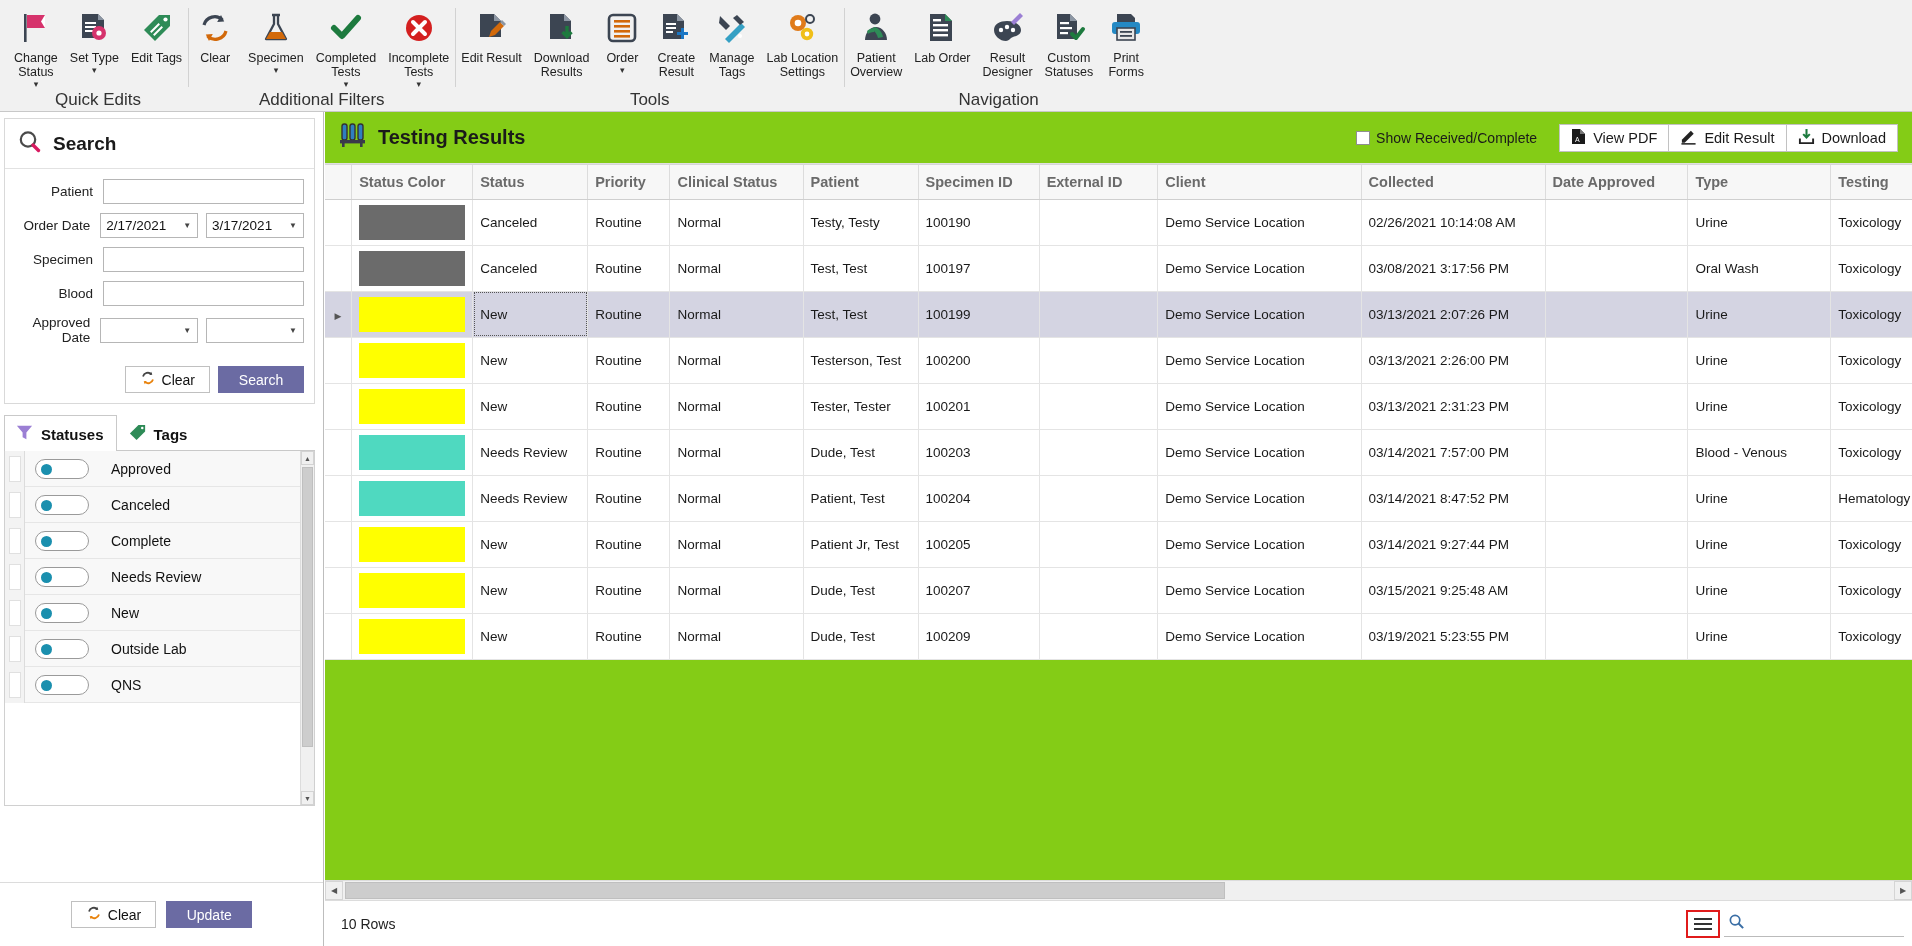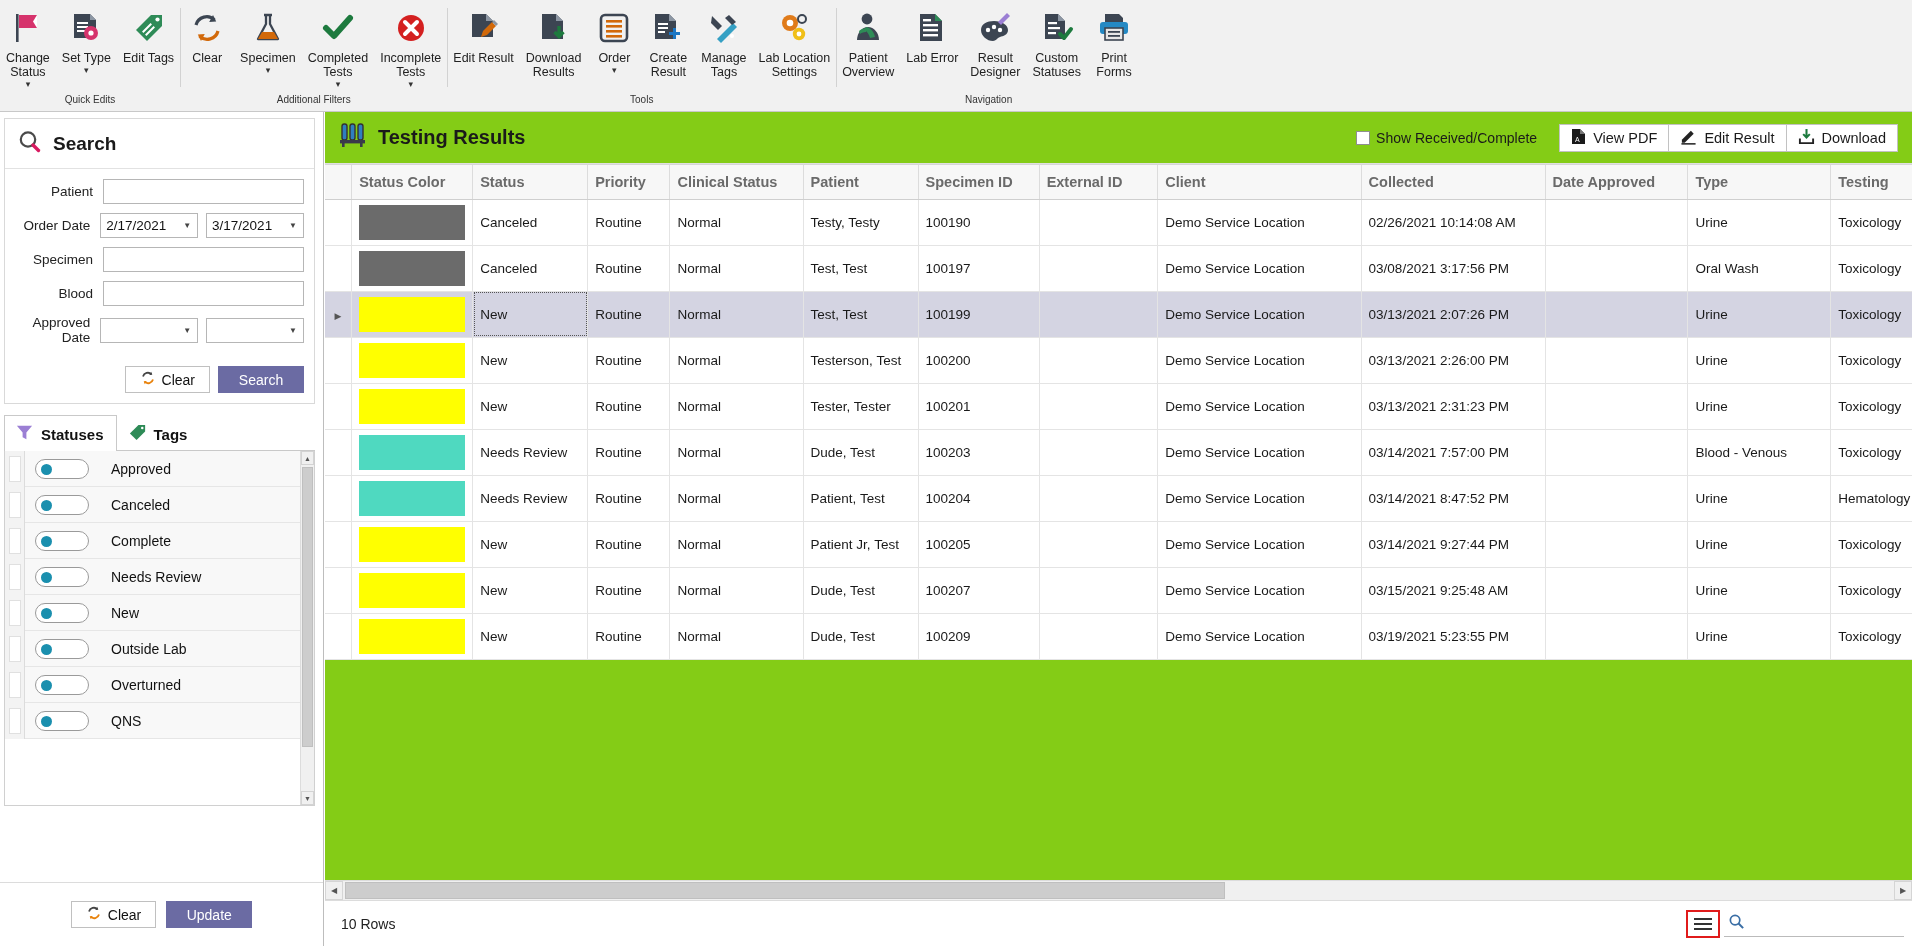--- a/index.html
+++ b/index.html
@@ -18,26 +18,27 @@
   .top-accent {
     position:absolute; top:0; left:324px; right:0; height:6px;
     background:#6b6ba3;
   }
 
   
   .ribbon {
     position:absolute; top:0; left:0; right:0; height:112px;
     background:#f1f1f1;
     border-bottom:1px solid #c8c8c8;
+    padding-left:8px;
   }
   .ribbon-groups { display:flex; height:100%; align-items:stretch; }
   .rgroup { position:relative; display:flex; flex-direction:column; }
   .rgroup-items { display:flex; flex:1; align-items:flex-start; padding-top:6px; }
   .rgroup-title {
-    text-align:center; font-size:10px; color:#333; height:20px; line-height:18px;
+    text-align:center; font-size:17px; color:#333; height:20px; line-height:18px;
   }
   .rgroup + .rgroup::before {
     content:""; position:absolute; left:0; top:8px; bottom:24px; width:1px; background:#d2d2d2;
   }
   .rbtn {
     display:flex; flex-direction:column; align-items:center;
     width:auto; min-width:54px; padding:2px 6px; cursor:default;
     text-align:center;
   }
   .rbtn .ico { height:40px; display:flex; align-items:center; justify-content:center; }
@@ -393,21 +394,21 @@
               <span class="ico">
                 <svg width="34" height="34" viewBox="0 0 34 34">
                   <path d="M5 3h15l7 7v20H5z" fill="#3c4552"></path>
                   <path d="M20 3l7 7h-7z" fill="#2e8b57"></path>
                   <rect x="8" y="8" width="8" height="2.4" fill="#fff"></rect>
                   <rect x="8" y="13" width="15" height="2.4" fill="#fff"></rect>
                   <rect x="8" y="18" width="15" height="2.4" fill="#fff"></rect>
                   <rect x="8" y="23" width="15" height="2.4" fill="#fff"></rect>
                 </svg>
               </span>
-              <span class="lbl">Lab Error</span>
+              <span class="lbl">Lab Order</span>
             </div>
             <div class="rbtn">
               <span class="ico">
                 <svg width="34" height="34" viewBox="0 0 34 34">
                   <path d="M16 10c8 0 14 4 14 9s-5 6-8 7-4 4-7 4C9 30 3 25 3 19S9 10 16 10z" fill="#3c4552"></path>
                   <circle cx="10" cy="19" r="2.2" fill="#fff"></circle>
                   <circle cx="16" cy="16" r="2.2" fill="#fff"></circle>
                   <circle cx="22" cy="19" r="2.2" fill="#fff"></circle>
                   <path d="M20 11L29 2l3 3-9 9z" fill="#9b7fd4"></path>
                 </svg>
@@ -586,29 +587,20 @@
             <div class="name">New</div>
           </div>
           <div class="srow">
             <div class="gutter">
               <i></i>
             </div>
             <div class="toggle">
               <span class="knob"></span>
             </div>
             <div class="name">Outside Lab</div>
-          </div>
-          <div class="srow">
-            <div class="gutter">
-              <i></i>
-            </div>
-            <div class="toggle">
-              <span class="knob"></span>
-            </div>
-            <div class="name">Overturned</div>
           </div>
           <div class="srow">
             <div class="gutter">
               <i></i>
             </div>
             <div class="toggle">
               <span class="knob"></span>
             </div>
             <div class="name">QNS</div>
           </div>

